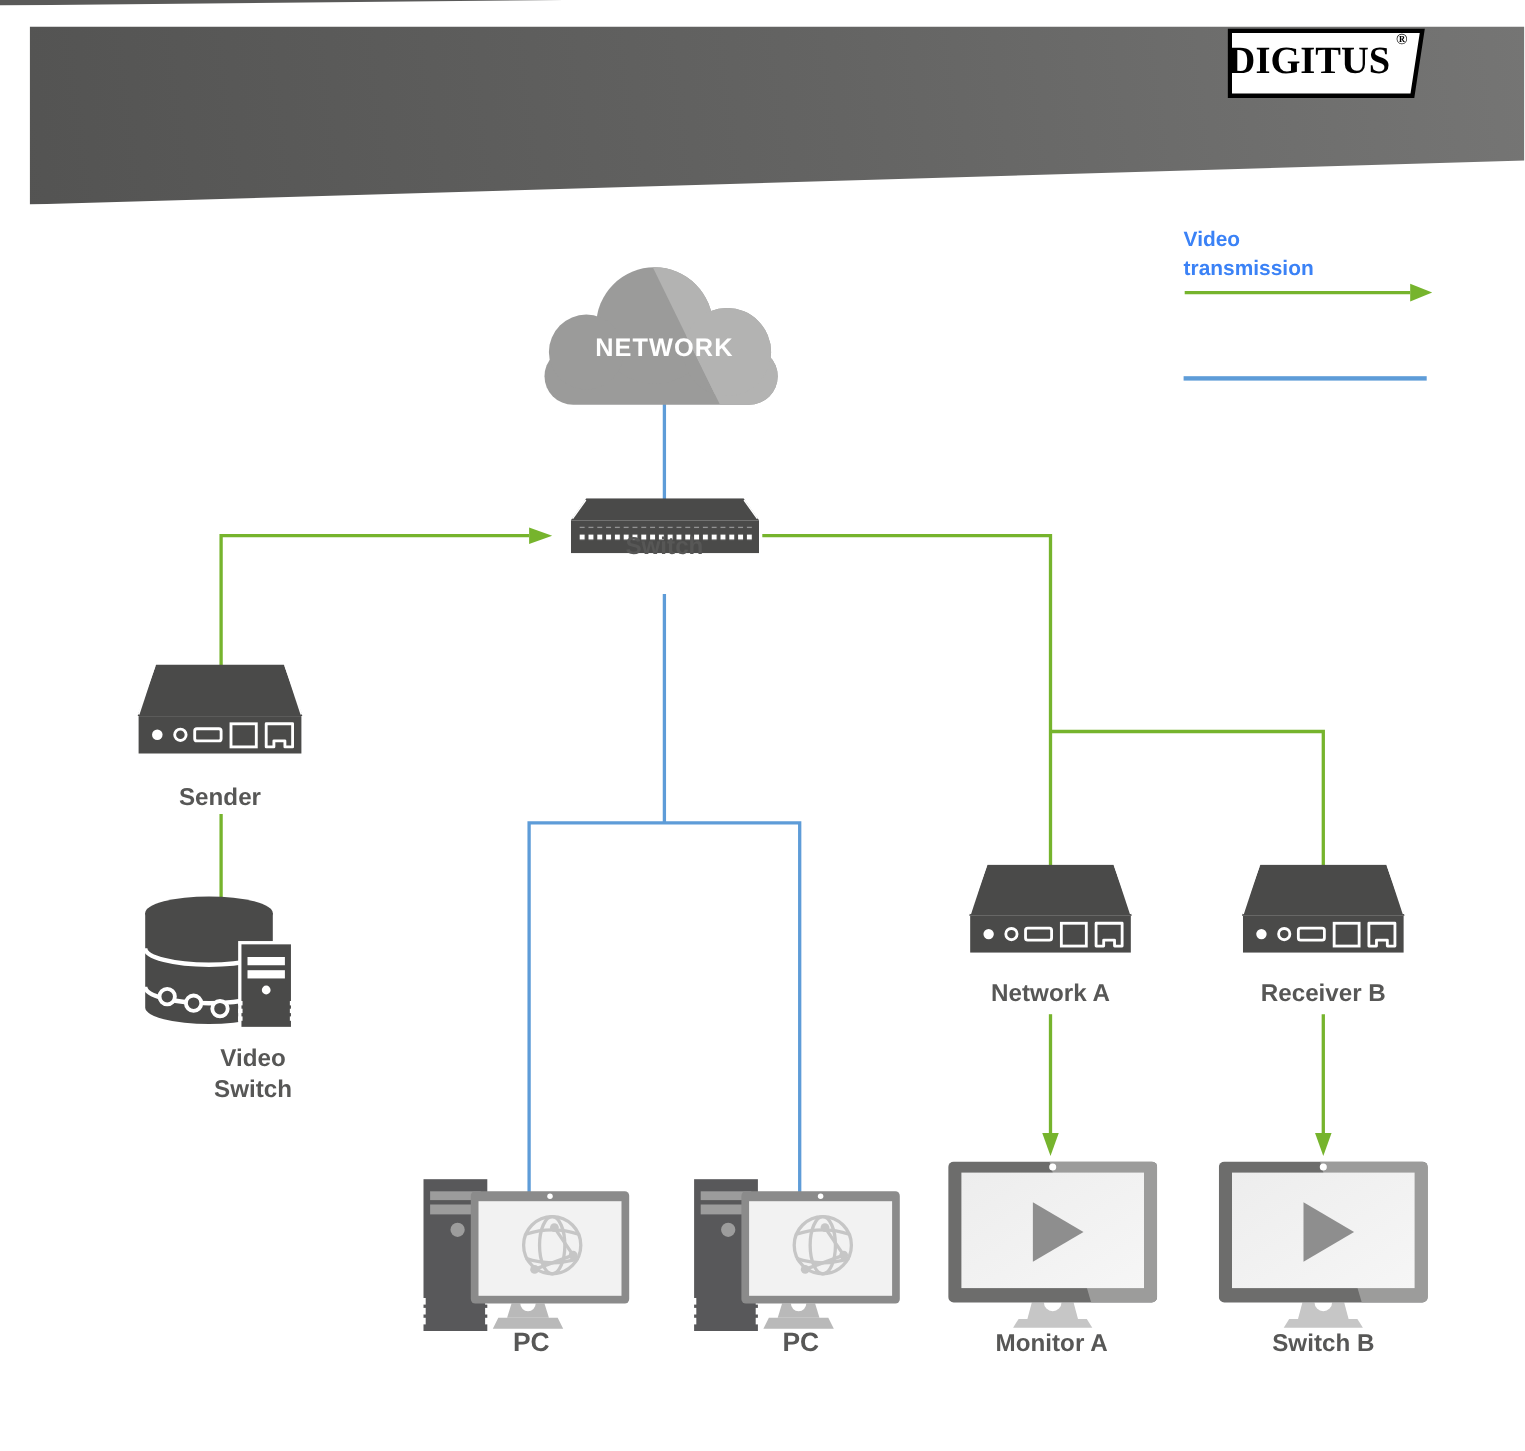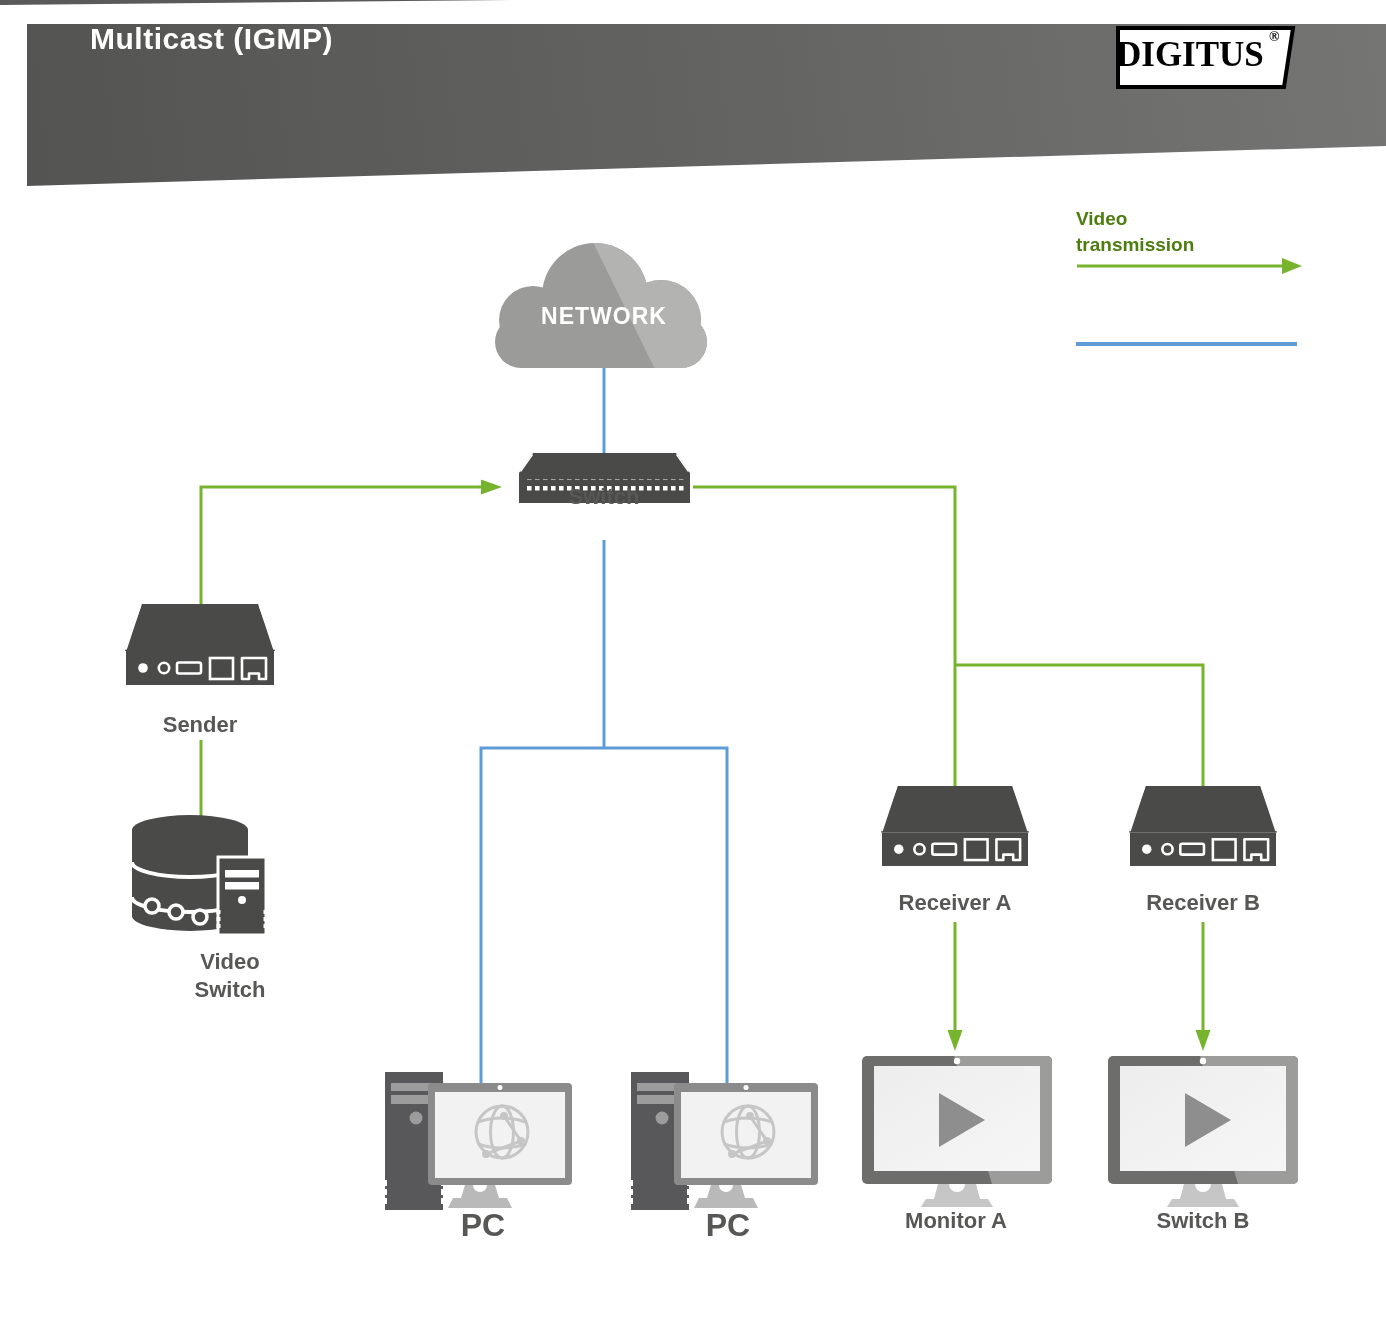--- a/index.html
+++ b/index.html
@@ -15,43 +15,42 @@
           color:#ffffff;letter-spacing:.5px;z-index:3;}
   
   .logo{position:absolute;left:1116px;top:26px;width:180px;height:64px;z-index:3;}
   .logo svg{position:absolute;left:0;top:0;}
   .logo-text{position:absolute;left:0;top:9px;width:170px;text-align:left;
           font-family:"Liberation Serif", serif;font-weight:bold;font-size:35px;color:#000;}
   .logo-reg{position:absolute;left:153px;top:3px;font-family:"Liberation Serif", serif;
           font-weight:bold;font-size:14px;color:#000;}
   
   .legend-label{position:absolute;width:160px;font-size:19px;font-weight:bold;
-          color:#4d7c0f;line-height:26px;z-index:3;}
+          color:#3b82f6;line-height:26px;z-index:3;}
   .legend-video-label{left:1076px;top:206px;}
   .legend-network-label{left:1076px;top:288px;}
   .legend-arrow{position:absolute;left:1076px;top:256px;z-index:3;}
   .legend-line{position:absolute;left:1076px;top:342px;width:221px;height:4px;
           background:#5e9cd8;z-index:3;}
   
   .wires{position:absolute;left:0;top:0;z-index:1;}
   .node{position:absolute;z-index:2;}
   
   .lbl{position:absolute;transform:translateX(-50%);font-weight:bold;font-size:22px;
        color:#575756;white-space:nowrap;z-index:2;text-align:center;}
   .lbl-2line{line-height:28px;margin-left:30px;}
-  .lbl-pc{font-size:32px;}
+  .lbl-pc{font-size:24px;}
 </style>
 </head>
 <body>
 
 <div class="canvas">
 
   <div class="banner"></div>
   <div class="banner-sliver"></div>
-  <div class="page-title">Multicast (IGMP)</div>
 
   <div class="logo">
     <svg width="180" height="64" viewBox="0 0 180 64">
       <polygon points="2,2 177,2 168,61 2,61" fill="#ffffff" stroke="#000000" stroke-width="4"></polygon>
     </svg>
     <div class="logo-text">DIGITUS</div>
     <div class="logo-reg">®</div>
   </div>
 
   <div class="legend-label legend-video-label">Video transmission</div>
@@ -160,21 +159,21 @@
     <polygon points="17,0 133,0 150,47 0,47" fill="#4a4a49"></polygon>
     <line x1="15.5" y1="1.5" x2="1" y2="45.5" stroke="#ffffff" stroke-width="1.6"></line>
     <line x1="134.5" y1="1.5" x2="149" y2="45.5" stroke="#ffffff" stroke-width="1.6"></line>
     <rect x="1" y="47" width="148" height="34" fill="#4a4a49"></rect>
     <circle cx="18" cy="64" r="4.8" fill="#ffffff"></circle>
     <circle cx="39" cy="64" r="5.2" fill="none" stroke="#ffffff" stroke-width="2.6"></circle>
     <rect x="52" y="58.5" width="24" height="11" rx="2" fill="none" stroke="#ffffff" stroke-width="2.6"></rect>
     <rect x="85" y="54" width="23" height="21" fill="none" stroke="#ffffff" stroke-width="2.6"></rect>
     <path d="M117,54 h24 v21 h-7 v-5.5 h-10 v5.5 h-7 z" fill="none" stroke="#ffffff" stroke-width="2.6" stroke-linejoin="round"></path>
   </svg>
-  <div class="lbl" style="left:955px;top:890px">Receiver A</div>
+  <div class="lbl" style="left:955px;top:890px">Network A</div>
 
   <svg class="node" style="left:1129px;top:786px" width="148" height="81" viewBox="0 0 150 82">
     <polygon points="17,0 133,0 150,47 0,47" fill="#4a4a49"></polygon>
     <line x1="15.5" y1="1.5" x2="1" y2="45.5" stroke="#ffffff" stroke-width="1.6"></line>
     <line x1="134.5" y1="1.5" x2="149" y2="45.5" stroke="#ffffff" stroke-width="1.6"></line>
     <rect x="1" y="47" width="148" height="34" fill="#4a4a49"></rect>
     <circle cx="18" cy="64" r="4.8" fill="#ffffff"></circle>
     <circle cx="39" cy="64" r="5.2" fill="none" stroke="#ffffff" stroke-width="2.6"></circle>
     <rect x="52" y="58.5" width="24" height="11" rx="2" fill="none" stroke="#ffffff" stroke-width="2.6"></rect>
     <rect x="85" y="54" width="23" height="21" fill="none" stroke="#ffffff" stroke-width="2.6"></rect>

